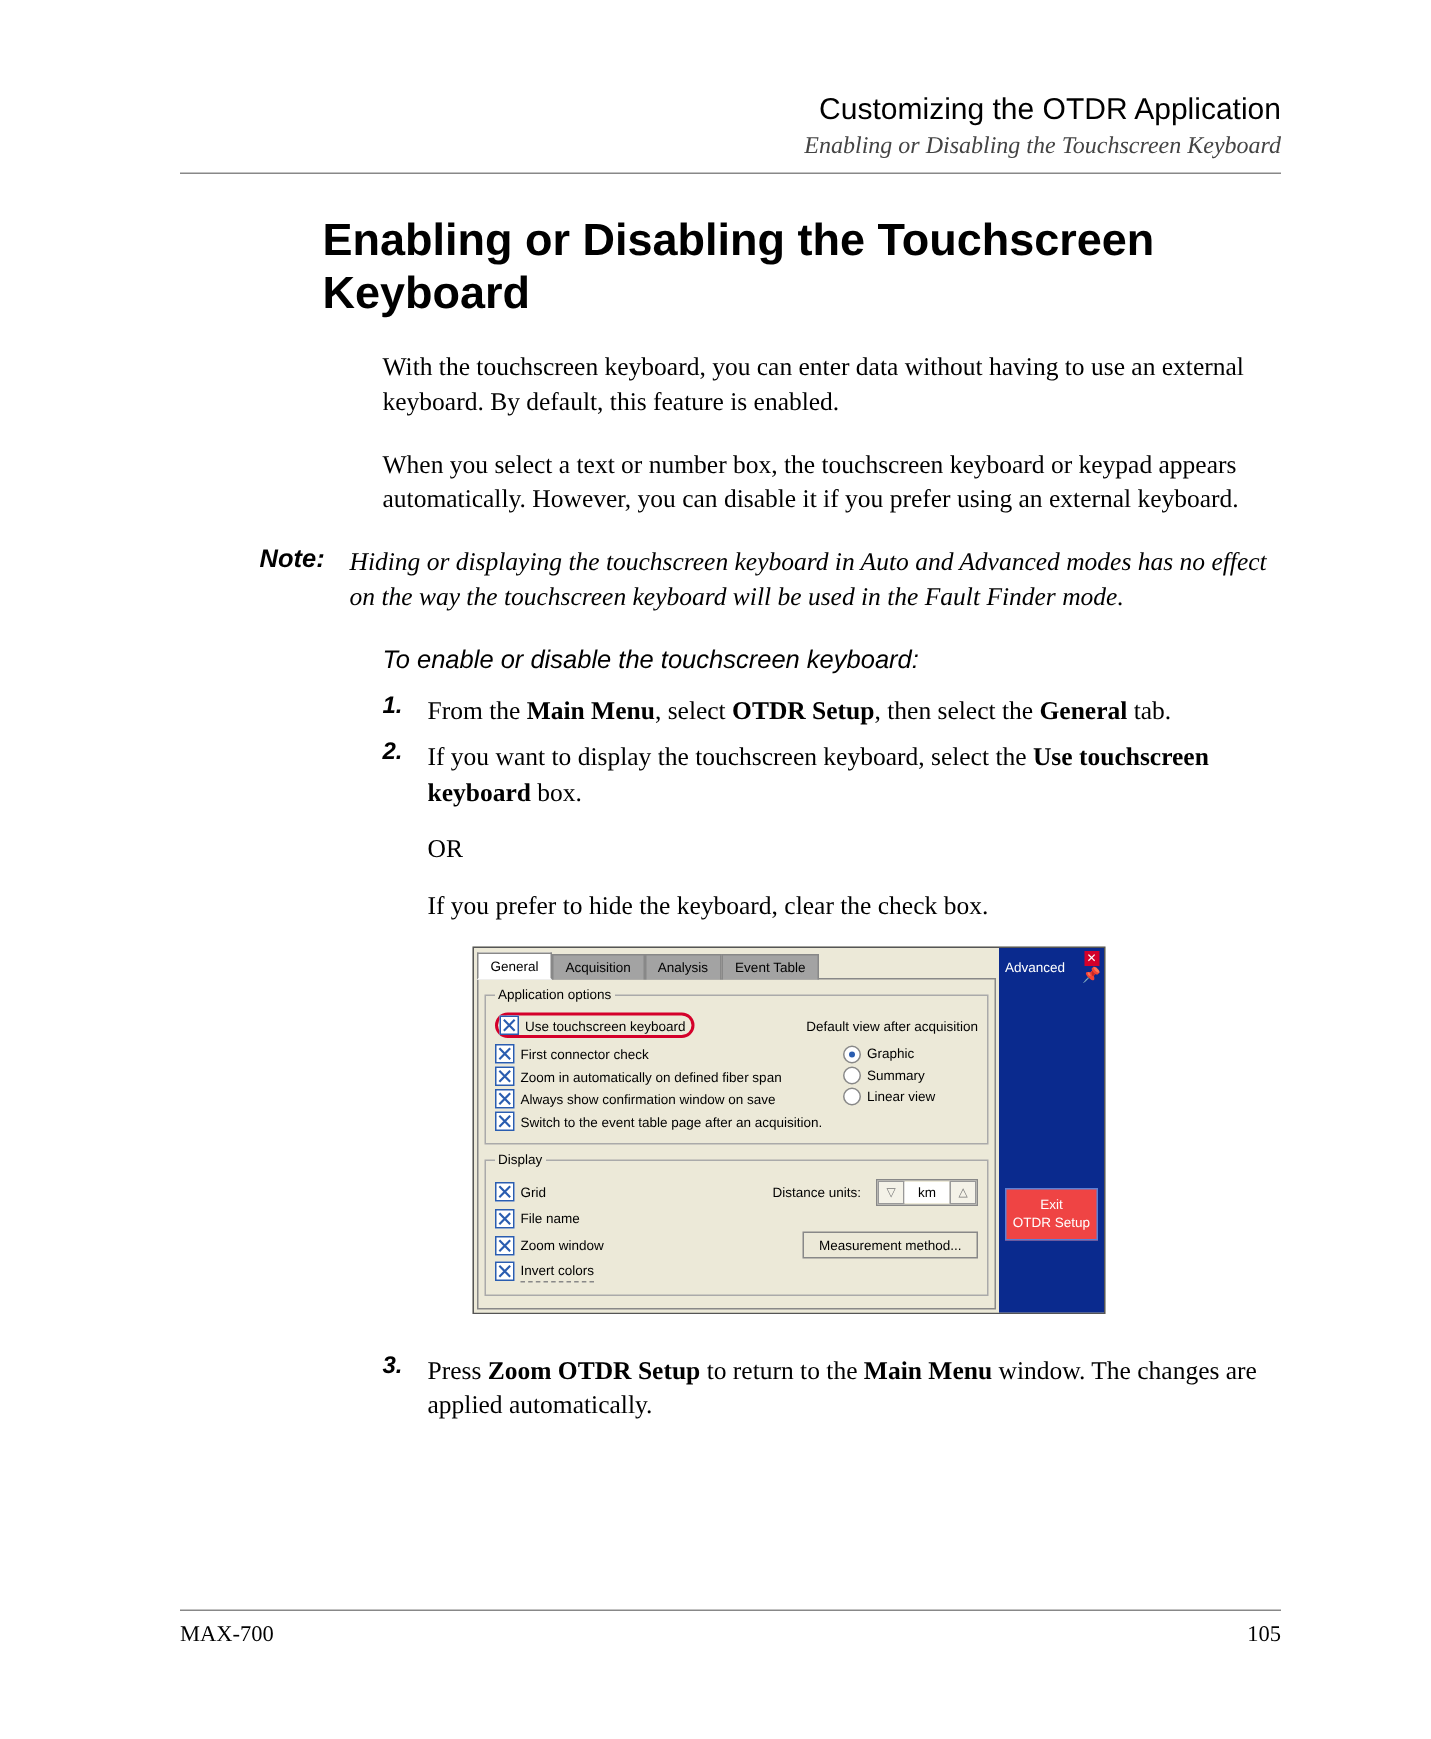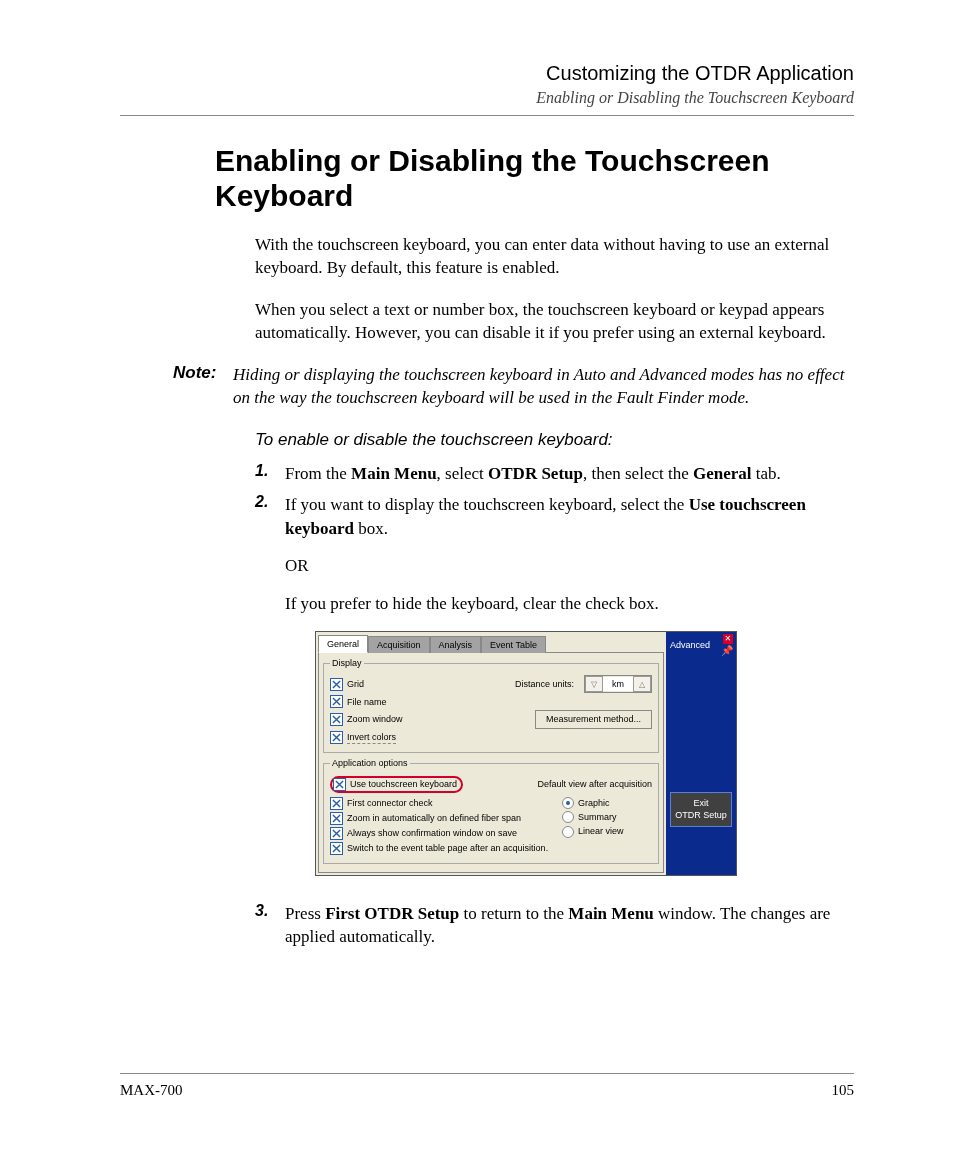--- a/index.html
+++ b/index.html
@@ -36,21 +36,21 @@
   .btn{border:1px solid #888;background:#ece9d8;padding:2px 10px;font-size:9px;cursor:default}
   .spin{display:inline-flex;align-items:center;border:1px solid #888;height:16px}
   .spin .sp-b{width:16px;height:14px;border:1px solid #999;background:#f4f2e8;display:flex;align-items:center;justify-content:center;font-size:8px;color:#777}
   .spin .sp-v{width:30px;text-align:center;background:#fff;font-size:9px;line-height:14px;height:14px}
   .radio{width:10px;height:10px;border:1px solid #888;border-radius:50%;background:#fff;display:inline-flex;align-items:center;justify-content:center;flex:none}
   .radio.sel::after{content:"";width:4px;height:4px;border-radius:50%;background:#2a5db0}
   .hl{border:2px solid #d4002a;border-radius:9px;padding:0 4px 0 1px;display:inline-flex;align-items:center;gap:4px}
   .side-top{display:flex;justify-content:space-between;align-items:center;padding:2px 2px 0 4px;font-size:9px}
   .side-x{width:10px;height:10px;background:#d4002a;color:#fff;display:flex;align-items:center;justify-content:center;font-size:8px;line-height:1}
   .side-pin{color:#d4a000;font-size:10px;line-height:1;margin-top:1px}
-  .side-btn{border:1px solid #5a7fd6;background:#404040;color:#fff;text-align:center;font-size:9px;padding:4px 2px;margin:0 4px;position:absolute;left:0;right:0;top:160px}
+  .side-btn{border:1px solid #5a7fd6;background:#ef4444;color:#fff;text-align:center;font-size:9px;padding:4px 2px;margin:0 4px;position:absolute;left:0;right:0;top:160px}
   .ftr{position:absolute;left:120px;right:100px;bottom:60px;border-top:1px solid #888;padding-top:8px;display:flex;justify-content:space-between;font-size:15px}
   .ftr .pg{font-weight:400}
   .du-label{margin-left:auto;margin-right:6px;font-size:9px}
 </style>
 </head>
 <body>
 
 <div class="page">
   <div class="hdr">
     <div class="hdr-t">Customizing the OTDR Application</div>
@@ -89,62 +89,20 @@
 
         <div class="shot">
           <div class="shot-main">
             <div class="tabs">
               <div class="tab active">General</div>
               <div class="tab inactive">Acquisition</div>
               <div class="tab inactive">Analysis</div>
               <div class="tab inactive">Event Table</div>
             </div>
             <div class="panel">
-              <fieldset>
-                <legend>Display</legend>
-                <div class="row">
-                  <span class="cb">
-                      <svg viewBox="0 0 10 10">
-                        <path d="M1 1 L9 9 M9 1 L1 9" stroke="#2a5db0" stroke-width="1.6"></path>
-                      </svg>
-                    </span>
-                  <span>Grid</span>
-                  <span class="du-label">Distance units:</span>
-                  <span class="spin">
-                    <span class="sp-b">▽</span>
-                    <span class="sp-v">km</span>
-                    <span class="sp-b">△</span>
-                  </span>
-                </div>
-                <div class="row">
-                  <span class="cb">
-                      <svg viewBox="0 0 10 10">
-                        <path d="M1 1 L9 9 M9 1 L1 9" stroke="#2a5db0" stroke-width="1.6"></path>
-                      </svg>
-                    </span>
-                  <span>File name</span>
-                </div>
-                <div class="row">
-                  <span class="cb">
-                      <svg viewBox="0 0 10 10">
-                        <path d="M1 1 L9 9 M9 1 L1 9" stroke="#2a5db0" stroke-width="1.6"></path>
-                      </svg>
-                    </span>
-                  <span>Zoom window</span>
-                  <span style="margin-left:auto" class="btn">Measurement method...</span>
-                </div>
-                <div class="row">
-                  <span class="cb">
-                      <svg viewBox="0 0 10 10">
-                        <path d="M1 1 L9 9 M9 1 L1 9" stroke="#2a5db0" stroke-width="1.6"></path>
-                      </svg>
-                    </span>
-                  <span style="border-bottom:1px dashed #888">Invert colors</span>
-                </div>
-              </fieldset>
               <fieldset>
                 <legend>Application options</legend>
                 <div class="row" style="justify-content:space-between">
                   <span class="hl">
                     <span class="cb">
                         <svg viewBox="0 0 10 10">
                           <path d="M1 1 L9 9 M9 1 L1 9" stroke="#2a5db0" stroke-width="1.6"></path>
                         </svg>
                       </span>
                     <span>Use touchscreen keyboard</span>
@@ -195,20 +153,62 @@
                         <span class="radio"></span>
                         <span>Summary</span>
                       </div>
                     <div class="row">
                         <span class="radio"></span>
                         <span>Linear view</span>
                       </div>
                   </div>
                 </div>
               </fieldset>
+              <fieldset>
+                <legend>Display</legend>
+                <div class="row">
+                  <span class="cb">
+                      <svg viewBox="0 0 10 10">
+                        <path d="M1 1 L9 9 M9 1 L1 9" stroke="#2a5db0" stroke-width="1.6"></path>
+                      </svg>
+                    </span>
+                  <span>Grid</span>
+                  <span class="du-label">Distance units:</span>
+                  <span class="spin">
+                    <span class="sp-b">▽</span>
+                    <span class="sp-v">km</span>
+                    <span class="sp-b">△</span>
+                  </span>
+                </div>
+                <div class="row">
+                  <span class="cb">
+                      <svg viewBox="0 0 10 10">
+                        <path d="M1 1 L9 9 M9 1 L1 9" stroke="#2a5db0" stroke-width="1.6"></path>
+                      </svg>
+                    </span>
+                  <span>File name</span>
+                </div>
+                <div class="row">
+                  <span class="cb">
+                      <svg viewBox="0 0 10 10">
+                        <path d="M1 1 L9 9 M9 1 L1 9" stroke="#2a5db0" stroke-width="1.6"></path>
+                      </svg>
+                    </span>
+                  <span>Zoom window</span>
+                  <span style="margin-left:auto" class="btn">Measurement method...</span>
+                </div>
+                <div class="row">
+                  <span class="cb">
+                      <svg viewBox="0 0 10 10">
+                        <path d="M1 1 L9 9 M9 1 L1 9" stroke="#2a5db0" stroke-width="1.6"></path>
+                      </svg>
+                    </span>
+                  <span style="border-bottom:1px dashed #888">Invert colors</span>
+                </div>
+              </fieldset>
             </div>
           </div>
           <div class="shot-side">
             <div class="side-top">
               <span>Advanced</span>
               <span style="display:flex;flex-direction:column;align-items:center;gap:1px">
                 <span class="side-x">✕</span>
                 <span class="side-pin">📌</span>
               </span>
             </div>
@@ -217,21 +217,21 @@
               <div>OTDR Setup</div>
             </div>
           </div>
         </div>
       </div>
     </div>
 
     <div class="step">
       <div class="step-n">3.</div>
       <div class="step-t">
-        <span>Press </span><span class="b">First OTDR Setup</span><span> to return to the </span><span class="b">Main Menu</span><span> window. The changes are applied automatically.</span>
+        <span>Press </span><span class="b">Zoom OTDR Setup</span><span> to return to the </span><span class="b">Main Menu</span><span> window. The changes are applied automatically.</span>
       </div>
     </div>
   </div>
 
   <div class="ftr">
     <span>MAX-700</span>
     <span class="pg">105</span>
   </div>
 </div>
 

